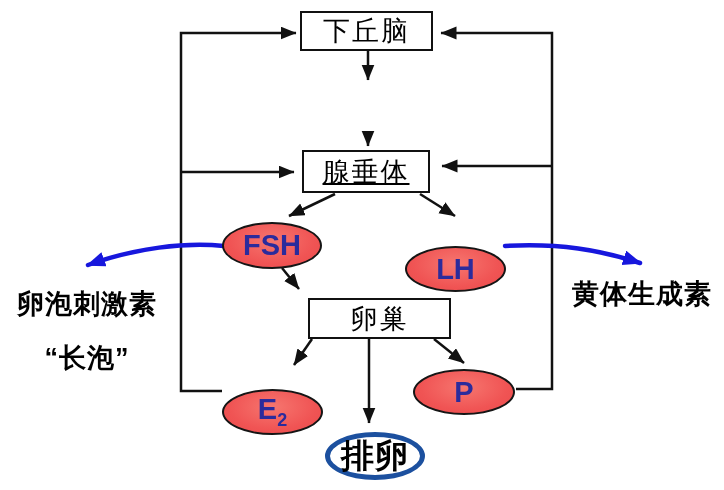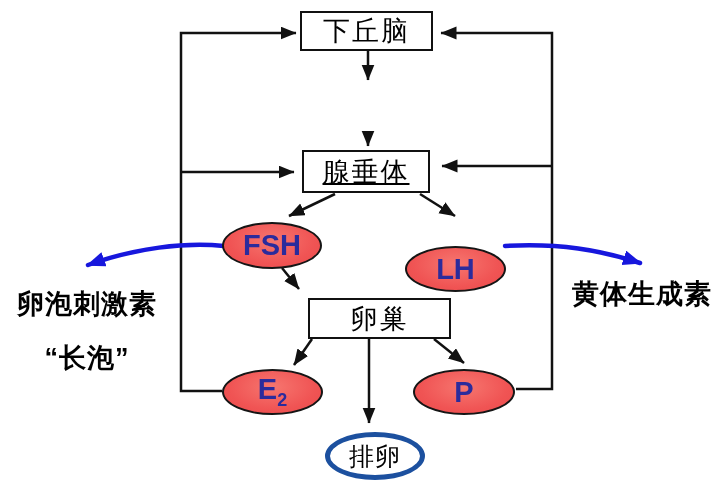--- a/index.html
+++ b/index.html
@@ -14,21 +14,21 @@
     font-size:27px;letter-spacing:2px;font-weight:500;justify-content:center;
   }
   .pill{
     border-radius:50%;
     background:radial-gradient(ellipse at 50% 38%, #f6766f 0%, #f05454 62%, #ea4a4a 100%);
     border:2.6px solid #151515;color:#2b2b9c;font-weight:bold;font-size:29px;
   }
   .pill sub{font-size:0.62em;font-weight:bold;}
   .ovulation{
     border-radius:50%;background:#ffffff;border:5px solid #1c509f;
-    color:#000000;font-weight:normal;font-size:25px;letter-spacing:1px;
+    color:#000000;font-weight:bold;font-size:33px;letter-spacing:1px;
   }
   .blue-label{
     position:absolute;z-index:2;color:#000000;font-weight:bold;font-size:27px;
     text-align:center;letter-spacing:1px;white-space:nowrap;
   }
 </style>
 </head>
 <body>
 
 <div class="stage">
@@ -79,21 +79,21 @@
   </div>
 
   <div class="node pill" style="left:405px;top:222px;width:101px;height:46px;margin-top:24px;">
     <span>LH</span>
   </div>
 
   <div class="node box" style="left:308px;top:298px;width:143px;height:41px;">
     <span>卵巢</span>
   </div>
 
-  <div class="node pill" style="left:222px;top:369px;width:101px;height:46px;">
+  <div class="node pill" style="left:222px;top:389px;width:101px;height:46px;">
     <span><span>E</span><sub>2</sub></span>
   </div>
 
   <div class="node pill" style="left:413px;top:369px;width:102px;height:46px;">
     <span>P</span>
   </div>
 
   <div class="node ovulation" style="left:325px;top:432px;width:100px;height:48px;">
     <span>排卵</span>
   </div>

